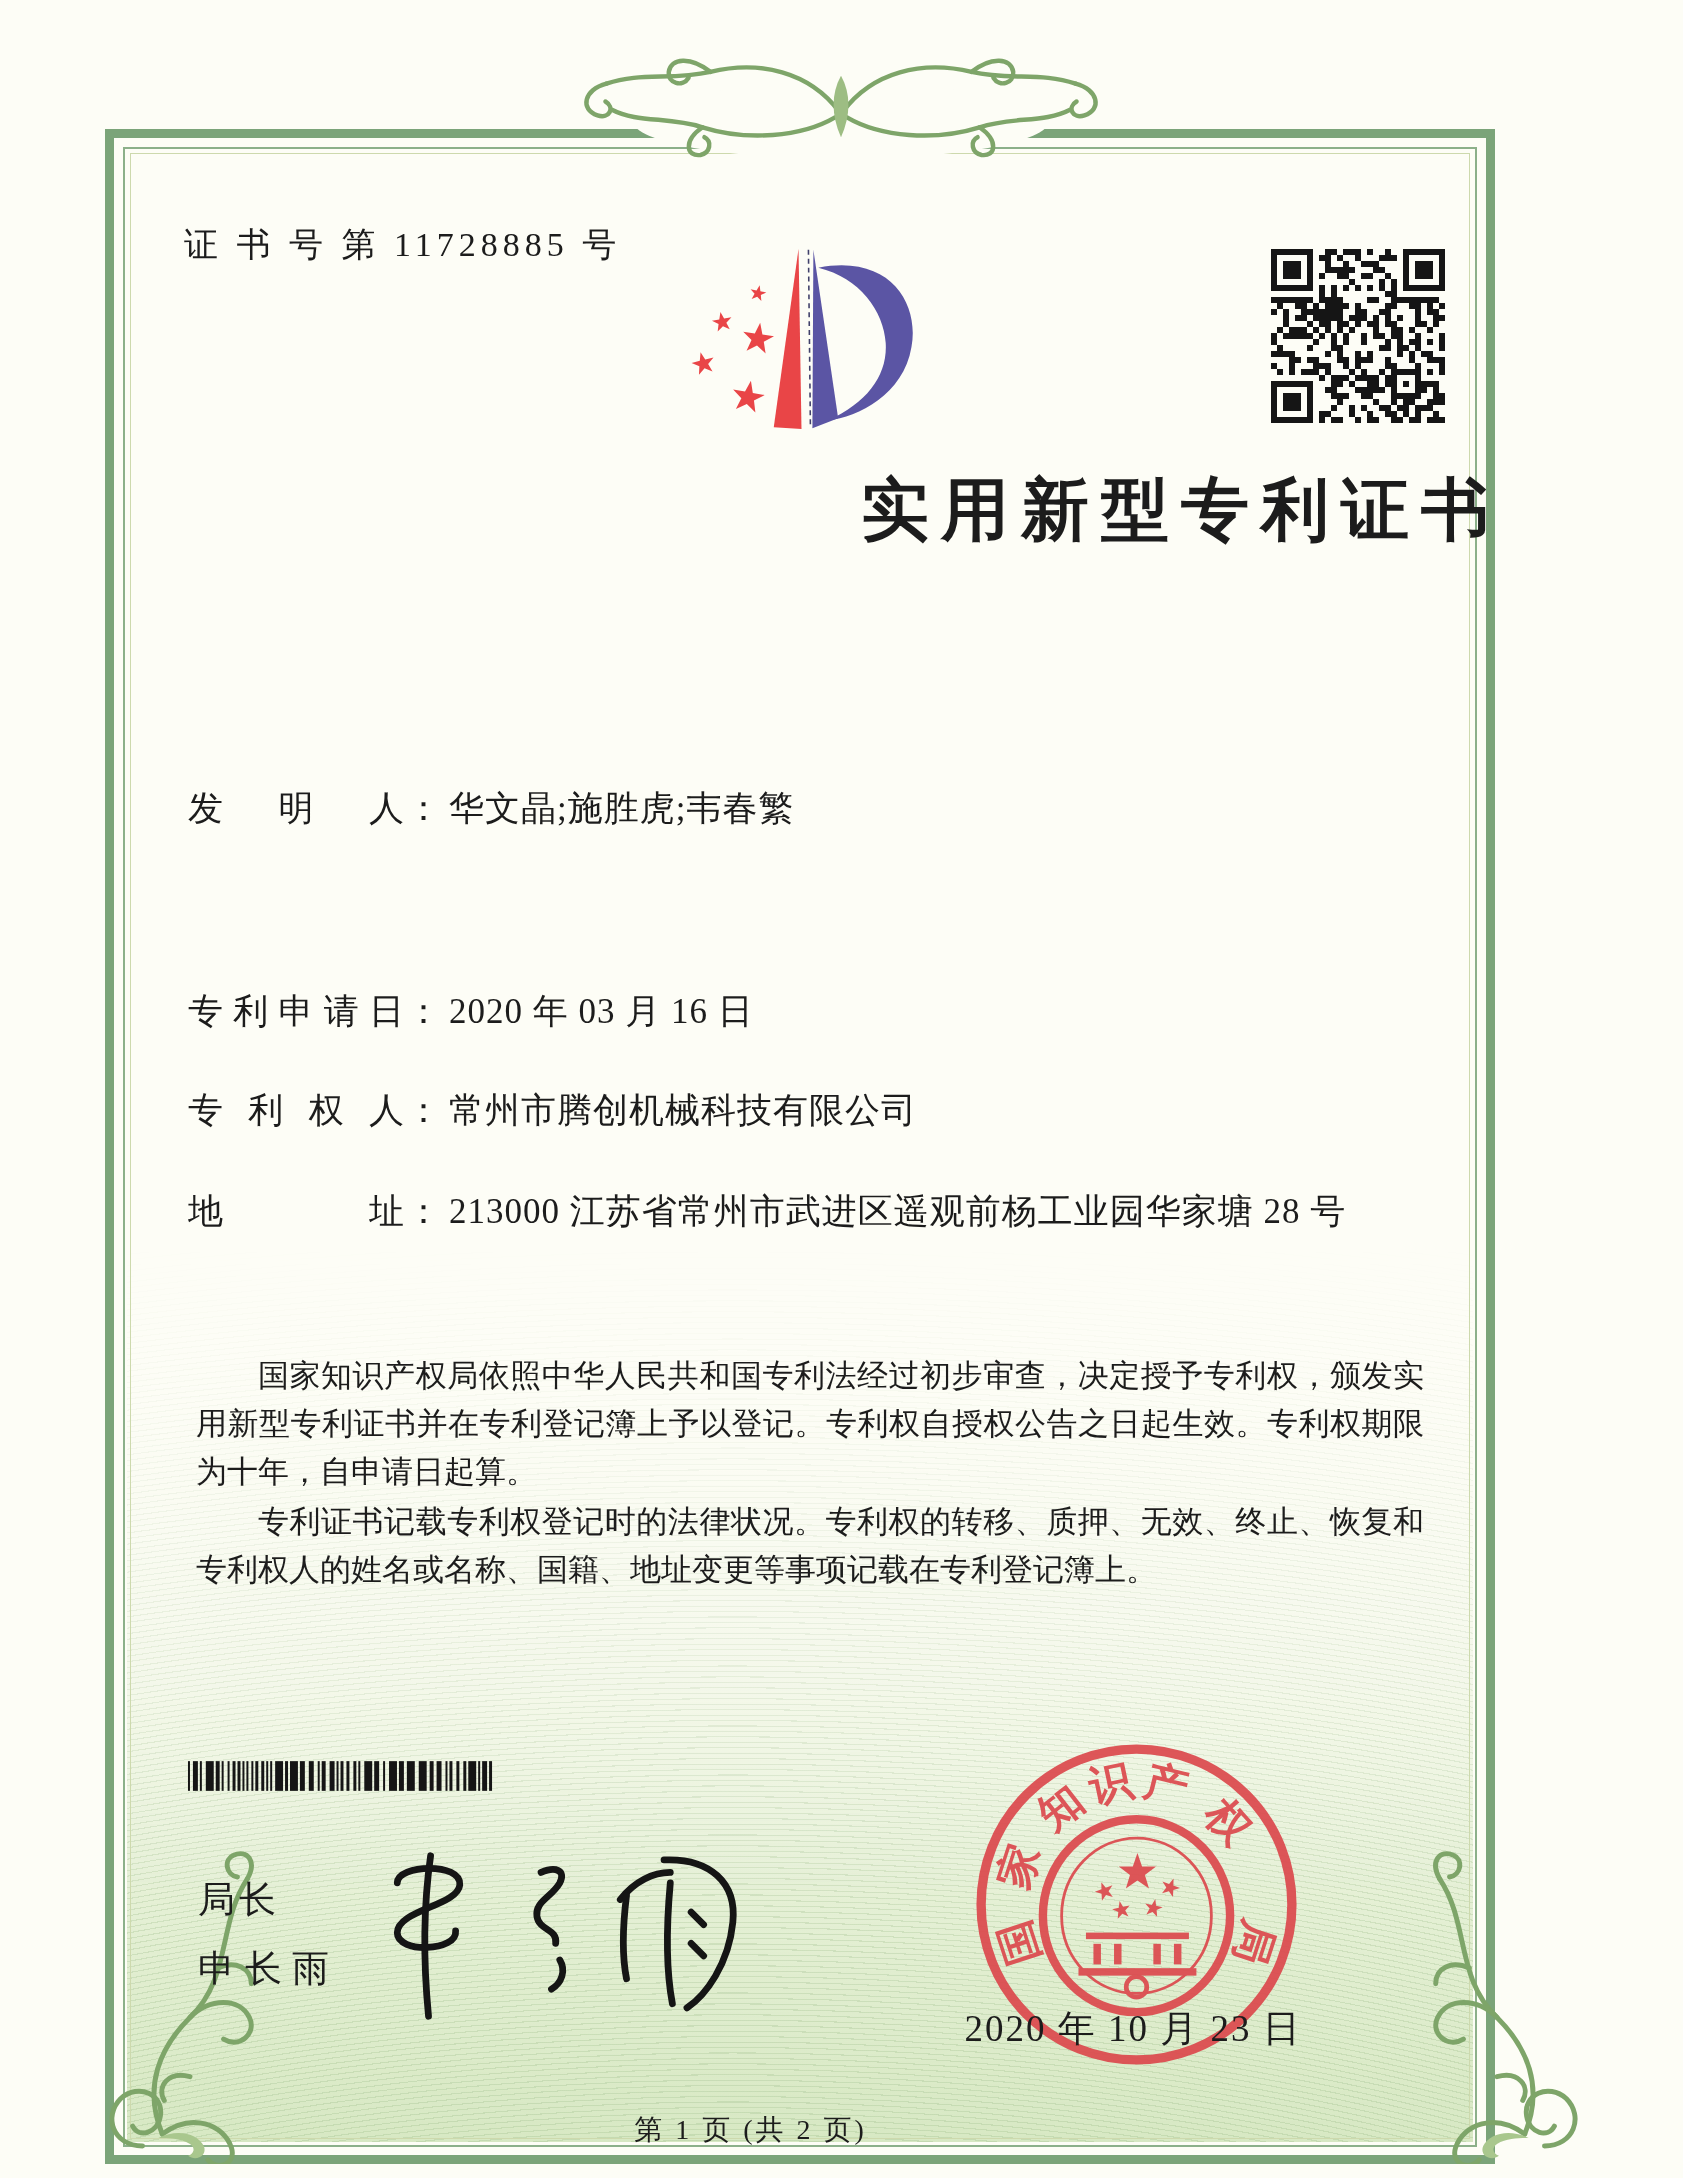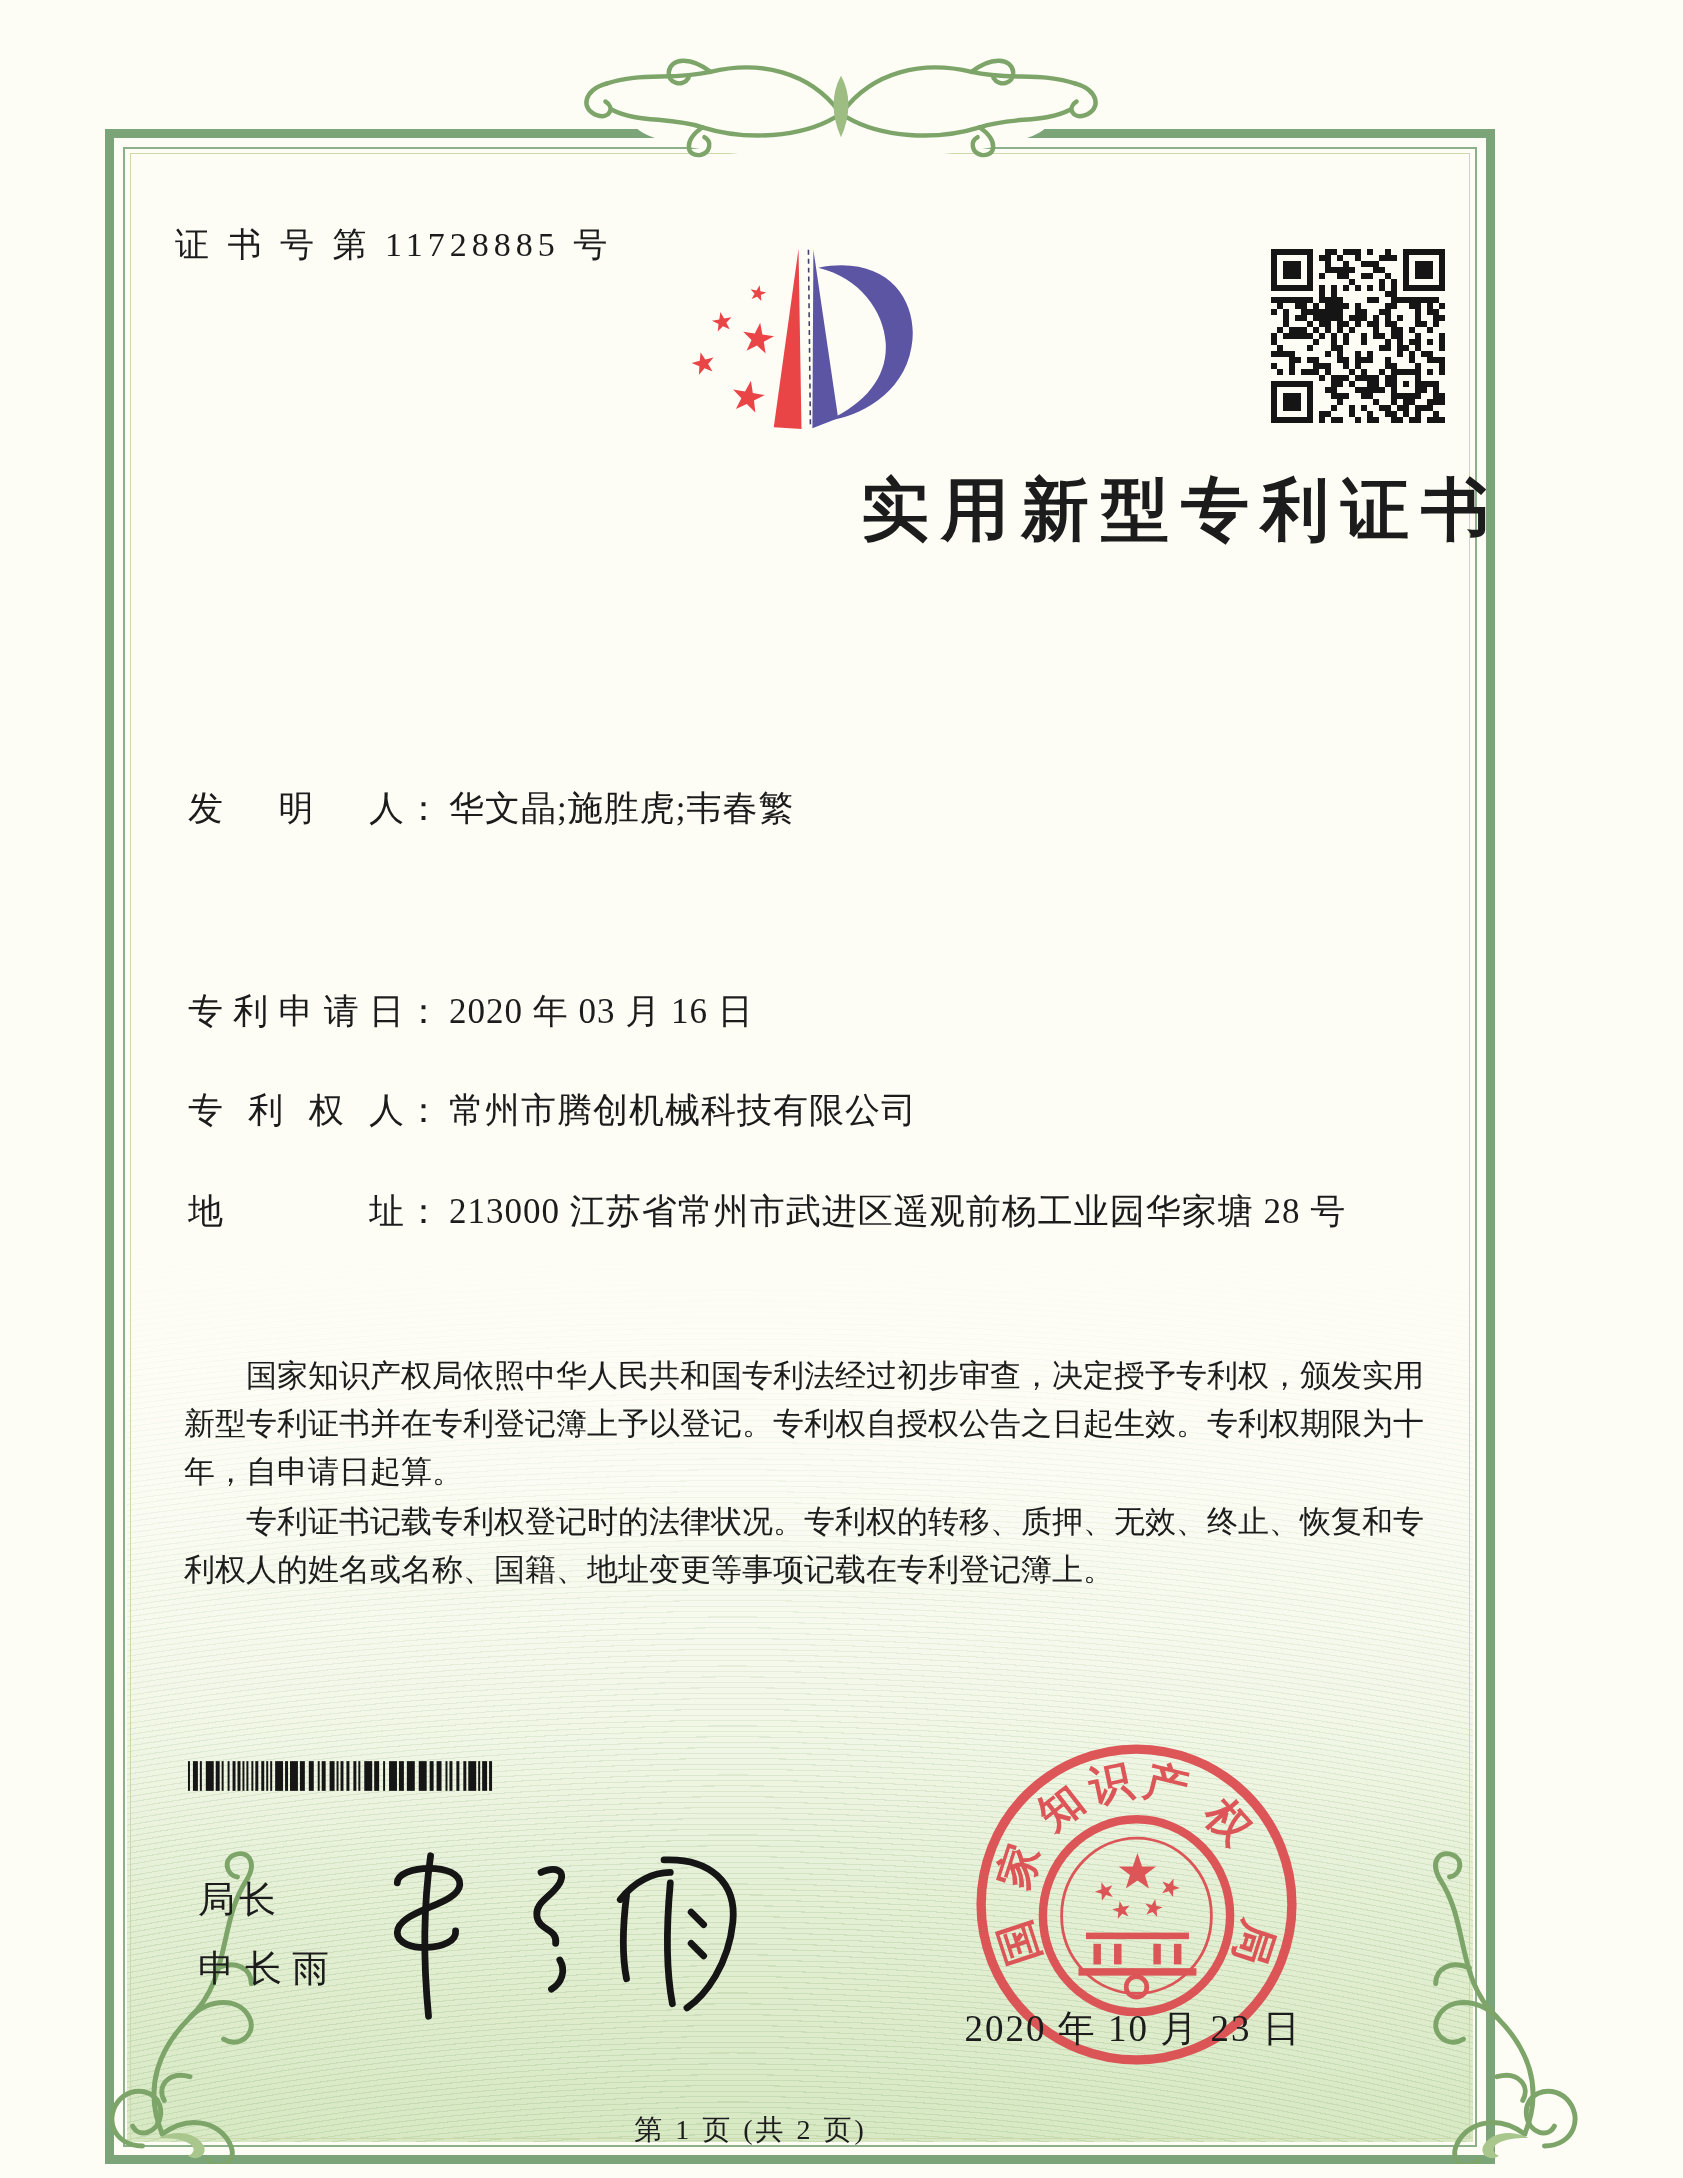--- a/index.html
+++ b/index.html
@@ -22,33 +22,33 @@
       repeating-radial-gradient(ellipse 1881px 1139px at 45% 150%,
         rgba(124,165,106,0.20) 0 1.8px, rgba(124,165,106,0) 1.8px 9px),
       linear-gradient(180deg, rgba(235,243,223,0) 0%, rgba(235,243,223,0) 60%,
         rgba(226,238,210,0.45) 76%, rgba(213,231,192,0.95) 100%);
     -webkit-mask-image:linear-gradient(180deg, transparent 0%, transparent 55%,
         rgba(0,0,0,.55) 72%, #000 88%);
     mask-image:linear-gradient(180deg, transparent 0%, transparent 55%,
         rgba(0,0,0,.55) 72%, #000 88%);
   }
   
-  .cert-no{position:absolute;left:175px;top:222px;font-size:34px;letter-spacing:5px;}
+  .cert-no{position:absolute;left:184px;top:222px;font-size:34px;letter-spacing:5px;}
   .title{position:absolute;left:107px;top:465px;width:1394px;text-align:right;
     font-size:68px;font-weight:bold;letter-spacing:12px;}
   .row{position:absolute;left:188px;white-space:nowrap;height:51px;}
   .flabel{display:inline-block;width:216px;text-align:justify;text-align-last:justify;
     font-size:35px;vertical-align:baseline;}
   .fcolon{font-size:35px;margin:0 8px 0 2px;}
   .fvalue{font-size:35px;letter-spacing:1px;}
   .pair2{position:absolute;left:628px;top:0;}
   .flabel2{display:inline-block;width:176px;text-align:justify;text-align-last:justify;font-size:35px;}
   .paras{position:absolute;left:184px;top:1352px;width:1240px;
     font-size:31px;line-height:48px;text-align:justify;}
-  .paras p{margin:0 0 2px 0;text-indent:2em;}
+  .paras p{margin:0 0 2px 12px;text-indent:2em;}
   .signer-role{position:absolute;left:198px;top:1875px;font-size:37px;letter-spacing:4px;}
   .signer-name{position:absolute;left:198px;top:1944px;font-size:37px;letter-spacing:10px;}
   .seal-date{position:absolute;left:950px;top:2004px;width:366px;text-align:center;
     font-size:37px;letter-spacing:2px;z-index:6;}
   .footer{position:absolute;left:107px;top:2111px;width:1287px;text-align:center;
     font-size:28px;letter-spacing:3px;}
   
   .logo{position:absolute;left:642px;top:216px;}
   .qr{position:absolute;left:1271px;top:249px;}
   .barcode{position:absolute;left:186px;top:1760px;}

